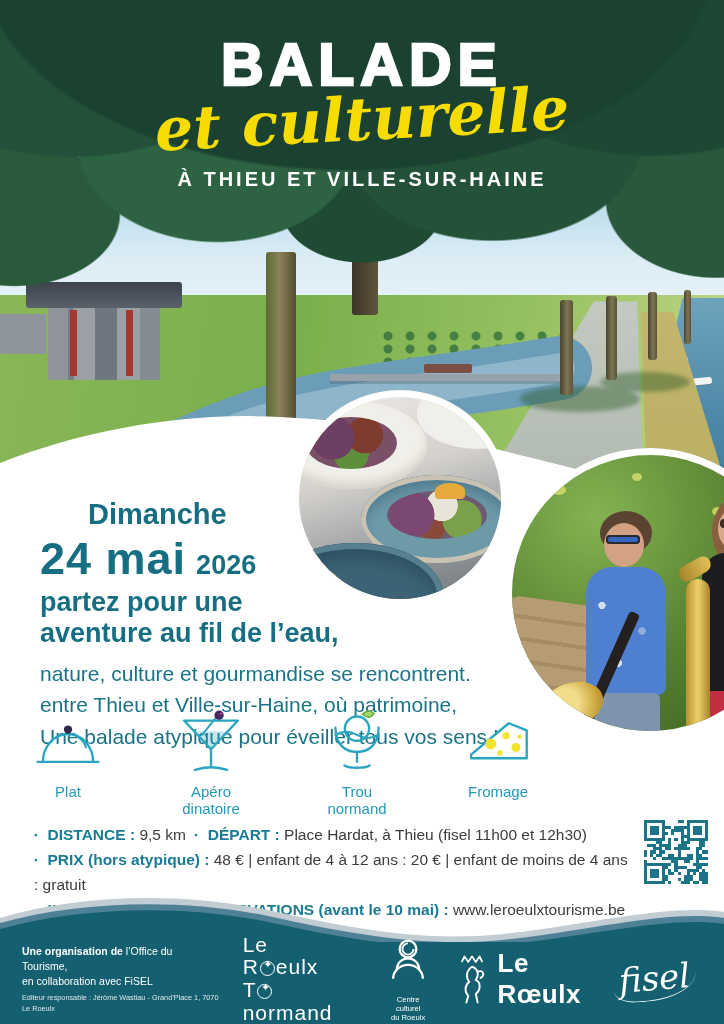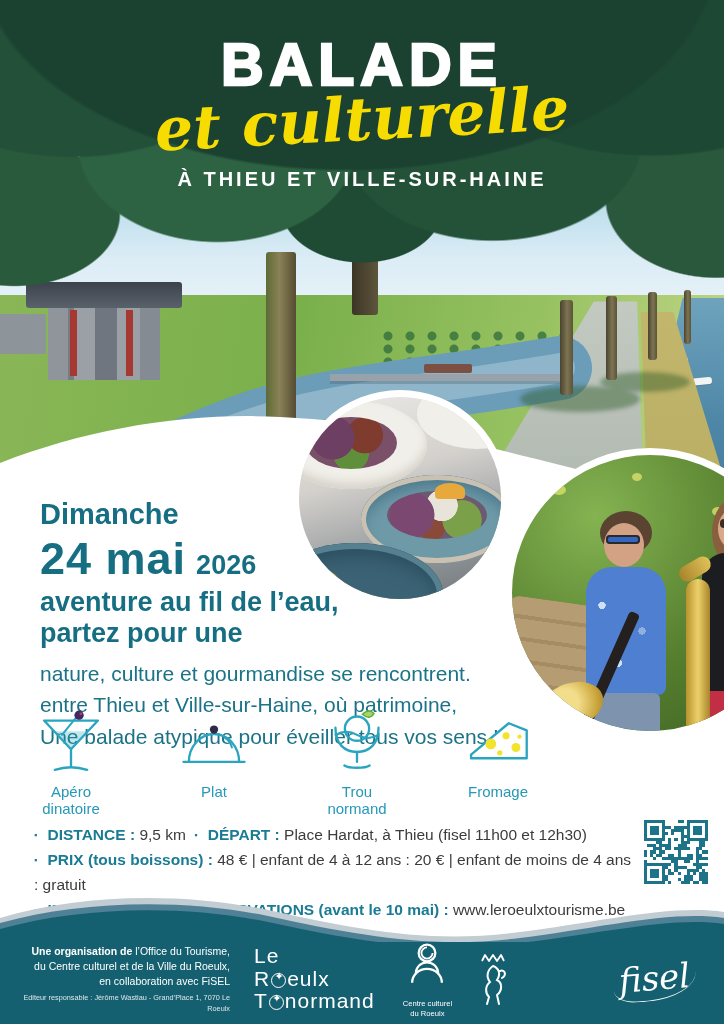--- a/index.html
+++ b/index.html
@@ -133,21 +133,21 @@
   .m2 .skirt{ position:absolute; left:20px; top:196px; width:78px; height:54px; background:#c22f45; border-radius:8px; }
   .sax{ position:absolute; left:2px; top:84px; width:24px; height:158px; border-radius:12px;
     background:linear-gradient(90deg,#b8922e,#ecd06a 50%,#a8842a); }
   .sax:before{ content:""; position:absolute; left:-8px; top:-18px; width:34px; height:16px; border-radius:10px;
     background:linear-gradient(90deg,#a8842a,#e0c258); transform:rotate(-30deg); }
   .bell{ position:absolute; left:28px; bottom:4px; width:64px; height:44px; border-radius:50%;
     background:radial-gradient(circle at 40% 40%,#f2dd8a 0 30%,#caa53c 70%,#99772a 100%);
     transform:rotate(-18deg); z-index:3; }
   
   .intro{ position:absolute; left:40px; top:498px; width:470px; z-index:7; color:#156e81; }
-  .intro .day{ font-size:29px; font-weight:bold; }
+  .intro .day{ font-size:29px; font-weight:bold;margin-left:48px; }
   .intro .daterow{ margin-top:2px; }
   .intro .date{ font-size:45px; font-weight:bold; letter-spacing:1px; }
   .intro .year{ font-size:27px; font-weight:bold; margin-left:10px; }
   .intro .lead{ font-size:27px; font-weight:bold; line-height:1.16; margin-top:2px; }
   .intro .para{ font-size:21px; line-height:1.5; margin-top:8px; color:#1a7386; }
   
   .menu{ position:absolute; left:28px; top:708px; width:508px; display:flex; justify-content:space-between; z-index:7; }
   .menu-item{ text-align:center; }
   .menu-item svg{ display:block; margin:0 auto; }
   .menu-item .lbl{ display:block; margin-top:6px; font-size:15px; line-height:1.12; color:#2698b8; max-width:86px; }
@@ -157,21 +157,21 @@
   .bullets .mk.sep{ margin-left:4px; }
   .bullets b{ color:#1a7b94; }
   
   .qr{ position:absolute; left:644px; top:820px; width:64px; height:64px; z-index:7;
     display:grid; grid-template-columns:repeat(21,1fr); grid-template-rows:repeat(21,1fr); background:#fff; }
   
   .footer{ position:absolute; left:0; bottom:0; width:724px; height:132px; z-index:8; }
   .footer .waves{ display:block; width:724px; height:52px; }
   .footer .body{ position:absolute; left:0; top:50px; width:724px; bottom:0; background:#156070;
     display:flex; align-items:center; padding:4px 22px 12px; color:#fff; }
-  .org{ width:208px; text-align:right; font-size:10.5px; line-height:1.4; }
+  .org{ width:208px; text-align:left; font-size:10.5px; line-height:1.4; }
   .org .editor{ font-size:7.3px; margin-top:5px; opacity:.85; }
   .logo-tourisme{ margin-left:24px; font-size:21px; line-height:1.08; font-weight:300; letter-spacing:1px; }
   .compass{ display:inline-block; width:15px; height:15px; border:1.6px solid #fff; border-radius:50%;
     position:relative; vertical-align:-2px; margin:0 1px; }
   .compass:after{ content:"✦"; position:absolute; left:0; top:-3px; width:15px; text-align:center; font-size:11px; color:#fff; }
   .logo-centre{ margin-left:28px; text-align:center; }
   .logo-centre .cap{ font-size:7.6px; line-height:1.2; margin-top:3px; }
   .logo-ville{ margin-left:24px; display:flex; align-items:center; gap:10px; }
   .logo-ville .name{ font-size:26px; font-weight:bold; letter-spacing:.5px; }
   .logo-fisel{ margin-left:auto; margin-right:6px; font-family:"DejaVu Serif",serif; font-style:italic;
@@ -263,49 +263,49 @@
     </div>
     <div class="bell"></div>
   </div>
 
   <div class="intro">
     <div class="day">Dimanche</div>
     <div class="daterow">
       <span class="date">24 mai</span><span class="year">2026</span>
     </div>
     <div class="lead">
+      <div>partez pour une</div>
       <div>aventure au fil de l’eau,</div>
-      <div>partez pour une</div>
     </div>
     <div class="para">
       <div>nature, culture et gourmandise se rencontrent.</div>
       <div>entre Thieu et Ville-sur-Haine, où patrimoine,</div>
       <div>Une balade atypique pour éveiller tous vos sens !</div>
     </div>
   </div>
 
   <div class="menu">
+    <div class="menu-item">
+      <svg width="80" height="70" viewBox="0 0 80 78">
+        <path d="M12,60 a28,31 0 0 1 56,0" fill="none" stroke="#29a5bf" stroke-width="2.6" stroke-linecap="round"></path>
+        <path d="M6,60 L74,60" stroke="#29a5bf" stroke-width="2.6" stroke-linecap="round"></path>
+        <path d="M52,33 a20,20 0 0 1 8,11" fill="none" stroke="#29a5bf" stroke-width="2.2" stroke-linecap="round"></path>
+        <circle cx="40" cy="24" r="4.6" fill="#32284a"></circle>
+      </svg>
+      <span class="lbl">Plat</span>
+    </div>
     <div class="menu-item">
       <svg width="76" height="70" viewBox="0 0 76 78">
         <path d="M20,26 L38,45 L56,26 Z" fill="rgba(41,165,191,.28)" stroke="none"></path>
         <path d="M8,14 L38,46 L68,14 Z M38,46 L38,66 M20,69 Q38,63 56,69" fill="none" stroke="#29a5bf" stroke-width="2.6" stroke-linecap="round" stroke-linejoin="round"></path>
         <line x1="28" y1="30" x2="45" y2="9" stroke="#29a5bf" stroke-width="2.2" stroke-linecap="round"></line>
         <circle cx="47" cy="8" r="5.2" fill="#43295e"></circle>
           <circle cx="49" cy="6.5" r="1.6" fill="#b5397a"></circle>
       </svg>
       <span class="lbl">Apéro dinatoire</span>
-    </div>
-    <div class="menu-item">
-      <svg width="80" height="70" viewBox="0 0 80 78">
-        <path d="M12,60 a28,31 0 0 1 56,0" fill="none" stroke="#29a5bf" stroke-width="2.6" stroke-linecap="round"></path>
-        <path d="M6,60 L74,60" stroke="#29a5bf" stroke-width="2.6" stroke-linecap="round"></path>
-        <path d="M52,33 a20,20 0 0 1 8,11" fill="none" stroke="#29a5bf" stroke-width="2.2" stroke-linecap="round"></path>
-        <circle cx="40" cy="24" r="4.6" fill="#32284a"></circle>
-      </svg>
-      <span class="lbl">Plat</span>
     </div>
     <div class="menu-item">
       <svg width="76" height="70" viewBox="0 0 76 78">
         <circle cx="38" cy="23" r="13.5" fill="none" stroke="#29a5bf" stroke-width="2.6"></circle>
         <path d="M44,7 q7,-7 13,-1 q-5,8 -13,1 Z" fill="#a8d46a" stroke="#5fae35" stroke-width="1.6"></path>
         <path d="M14,22 C14,40 24,49 38,49 C52,49 62,40 62,22" fill="none" stroke="#29a5bf" stroke-width="2.6" stroke-linecap="round"></path>
         <path d="M14,30 Q26,23 38,30 T62,30" fill="none" stroke="#29a5bf" stroke-width="2.2" stroke-linecap="round"></path>
         <path d="M38,49 L38,60 M24,64 a15,4 0 0 0 28,0" fill="none" stroke="#29a5bf" stroke-width="2.6" stroke-linecap="round"></path>
       </svg>
       <span class="lbl">Trou normand</span>
@@ -327,21 +327,21 @@
     <div>
       <span class="mk">▪</span>
       <b>DISTANCE :</b>
       <span>9,5 km</span>
       <span class="mk sep">▪</span>
       <b>DÉPART :</b>
       <span>Place Hardat, à Thieu (fisel 11h00 et 12h30)</span>
     </div>
     <div>
       <span class="mk">▪</span>
-      <b>PRIX (tous boissons) :</b>
+      <b>PRIX (hors atypique) :</b>
       <span>48 € | enfant de 4 à 12 ans : 20 € | enfant de moins de 4 ans : gratuit</span>
     </div>
     <div>
       <span class="mk">▪</span>
       <b>INFORMATIONS ET RÉSERVATIONS (avant le 10 mai) :</b>
       <span>www.leroeulxtourisme.be ou 064 310 760</span>
     </div>
   </div>
 
   <div class="qr">
@@ -792,21 +792,20 @@
     <svg class="waves" viewBox="0 0 724 52" preserveAspectRatio="none">
       <path d="M0,26 C80,2 180,0 268,18 C360,38 430,52 520,40 C600,30 672,12 724,20 L724,52 L0,52 Z" fill="#c2ccd3"></path>
       <path d="M0,31 C80,9 180,6 268,24 C360,44 432,57 520,46 C600,36 672,18 724,26 L724,52 L0,52 Z" fill="#4f8196"></path>
       <path d="M0,37 C80,15 180,12 268,30 C360,50 434,62 520,51 C600,42 672,24 724,32 L724,52 L0,52 Z" fill="#156070"></path>
     </svg>
     <div class="body">
       <div class="org">
         <div>
           <b>Une organisation de</b><span> l’Office du Tourisme,</span>
         </div>
-        <div>du Centre culturel et de la Ville du Roeulx,</div>
         <div>en collaboration avec FiSEL</div>
         <div class="editor">Editeur responsable : Jérôme Wastiau - Grand’Place 1, 7070 Le Roeulx</div>
       </div>
       <div class="logo-tourisme">
         <div>Le</div>
         <div><span>R</span><span class="compass"></span><span>eulx</span></div>
         <div><span>T</span><span class="compass"></span><span>normand</span></div>
       </div>
       <div class="logo-centre">
         <svg width="44" height="52" viewBox="0 0 44 56">
@@ -818,18 +817,19 @@
         <div class="cap">
           <div>Centre culturel</div>
           <div>du Roeulx</div>
         </div>
       </div>
       <div class="logo-ville">
         <svg width="34" height="54" viewBox="0 0 34 54">
           <path d="M6,9 L9,3 L13,9 L17,3 L21,9 L25,3 L28,9" fill="none" stroke="#fff" stroke-width="1.8" stroke-linejoin="round"></path>
           <path d="M17,14 C11,18 10,25 14,30 C9,34 9,41 13,45 M17,14 C23,16 25,22 21,28 C27,31 26,39 21,43 M24,19 C29,17 31,23 26,26 M13,45 L11,52 M21,43 L23,52" fill="none" stroke="#fff" stroke-width="2" stroke-linecap="round"></path>
         </svg>
+        <span class="name">Le Rœulx</span>
       </div>
       <div class="logo-fisel">fisel</div>
     </div>
   </div>
 
 </div>
 
 </body></html>

